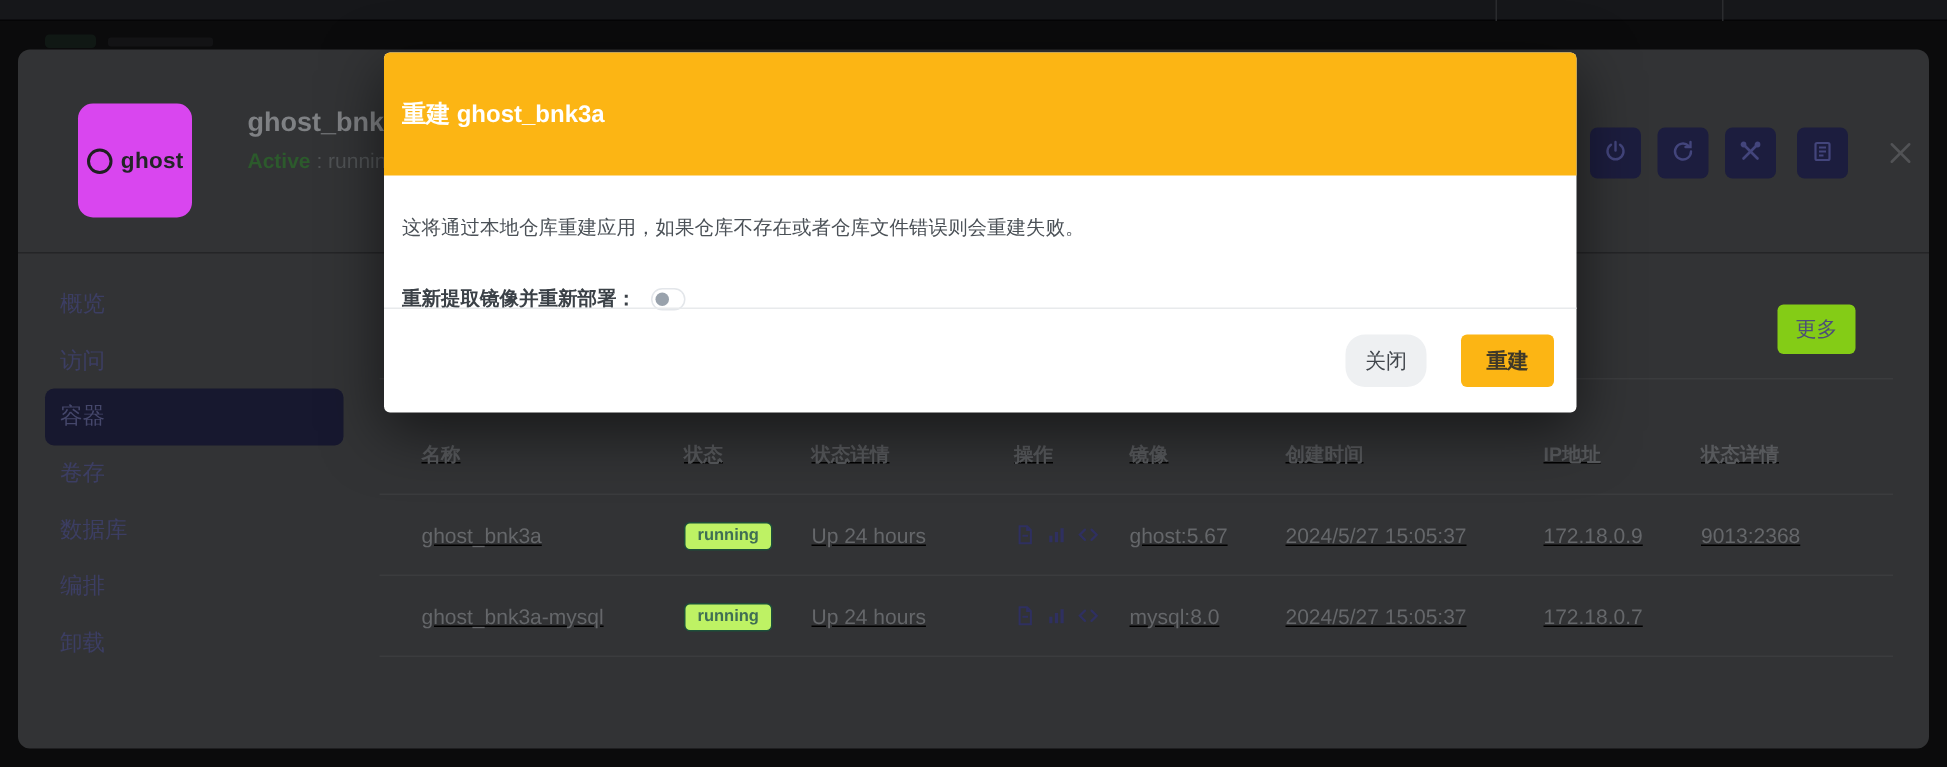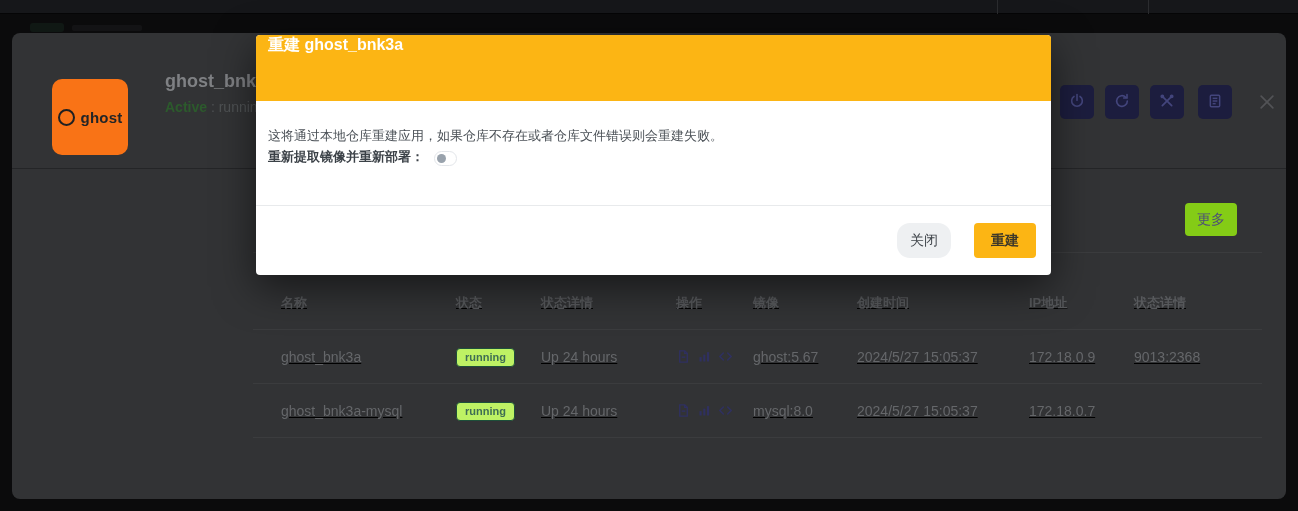--- a/index.html
+++ b/index.html
@@ -10,21 +10,21 @@
   .topbar { position:absolute; left:0; top:0; width:1298px; height:14px; background:#16171a; border-bottom:1px solid #050506; }
   .topbar .sep { position:absolute; top:0; width:1px; height:14px; background:#2b2c2f; }
   .brand-hint { position:absolute; left:30px; top:22px; width:130px; height:11px; opacity:.55; }
   .brand-hint .blob1 { position:absolute; left:0; top:1px; width:34px; height:9px; border-radius:3px; background:#15241c; }
   .brand-hint .blob2 { position:absolute; left:42px; top:3px; width:70px; height:6px; border-radius:2px; background:#1a1b1d; }
 
   
   .panel { position:absolute; left:12px; top:33px; width:1274px; height:466px; background:#323335; border-radius:8px; }
   .app-header-divider { position:absolute; left:0; top:135px; width:100%; height:1px; background:#242527; }
 
-  .app-icon-box { position:absolute; left:40px; top:46px; width:76px; height:76px; background:#f97316; border-radius:10px; display:flex; align-items:center; justify-content:center; gap:6px; }
+  .app-icon-box { position:absolute; left:40px; top:36px; width:76px; height:76px; background:#d946ef; border-radius:10px; display:flex; align-items:center; justify-content:center; gap:6px; }
   .ghost-ring { width:17px; height:17px; border:2px solid #1f2022; border-radius:50%; }
   .ghost-word { color:#232527; font-size:15px; font-weight:bold; letter-spacing:.2px; }
 
   .app-title { position:absolute; left:153px; top:38px; font-size:18px; font-weight:bold; color:#7f8184; }
   .app-status { position:absolute; left:153px; top:66px; font-size:14px; }
   .status-active { color:#2c5a2c; font-weight:bold; }
   .status-rest { color:#4f5254; }
 
   .hdr-btn { position:absolute; top:52px; width:34px; height:34px; background:#1c1d3e; border-radius:5px; border:none; display:flex; align-items:center; justify-content:center; color:#43457c; cursor:pointer; }
   .hdr-btn svg { width:16px; height:16px; }
@@ -46,25 +46,25 @@
   .trow.body { height:54px; border-bottom:1px solid #3b3c3e; }
   .th { font-size:13px; font-weight:bold; color:#57595c; }
   .td { font-size:14px; color:#65676a; }
   .badge { display:inline-block; padding:2px 8px 3px; background:#bef264; border:1px solid #1d4f3a; color:#3f6e54; border-radius:4px; font-size:11px; font-weight:bold; }
   .ops { display:flex; gap:6px; color:#2f3060; }
   .ops .op { background:none; border:none; color:#2f3060; cursor:pointer; padding:0; display:flex; }
   .ops svg { width:15px; height:15px; }
 
   
   .modal { position:absolute; left:256px; top:35px; width:795px; height:240px; background:#ffffff; border-radius:4px; box-shadow:0 12px 40px rgba(0,0,0,.55); z-index:10; }
-  .modal-header { height:66px; background:#fcb514; border-radius:4px 4px 0 0; display:flex; align-items:flex-start; padding:0 12px; }
+  .modal-header { height:82px; background:#fcb514; border-radius:4px 4px 0 0; display:flex; align-items:center; padding:0 12px; }
   .modal-title { color:#ffffff; font-size:16px; font-weight:bold; }
   .modal-body { padding:26px 12px 0; }
   .modal-desc { font-size:13px; color:#4b5157; }
-  .toggle-row { margin-top:3px; display:flex; align-items:flex-end; }
+  .toggle-row { margin-top:29px; display:flex; align-items:center; }
   .toggle-label { font-size:13px; font-weight:bold; color:#3b4147; }
   .toggle { position:relative; margin-left:10px; width:23px; height:15px; background:#fff; border:1px solid #e3e6ea; border-radius:8px; cursor:pointer; }
   .toggle .knob { position:absolute; left:2px; top:2px; width:9px; height:9px; border-radius:50%; background:#99a2ac; }
   .modal-footer { position:absolute; left:0; bottom:0; width:100%; height:70px; border-top:1px solid #e8eaec; display:flex; align-items:center; justify-content:flex-end; gap:23px; padding:0 15px; }
   .btn { height:35px; border:none; border-radius:4px; font-size:14px; cursor:pointer; font-family:"Liberation Sans", sans-serif; }
   .btn-close { padding:0 13px; background:#eef0f2; color:#41464c;border-radius:13px; }
   .btn-confirm { padding:0 17px; background:#fcb514; color:#3e3829; font-weight:600; }
 </style>
 </head>
 <body>
@@ -131,20 +131,29 @@
       <span>
         <svg viewBox="0 0 24 24" fill="none" stroke="currentColor" stroke-width="2" stroke-linecap="round">
             <line x1="5" y1="5" x2="19" y2="19"></line>
             <line x1="19" y1="5" x2="5" y2="19"></line>
           </svg>
       </span>
     </button>
 
     <div class="app-header-divider"></div>
 
+    <div class="sidebar">
+      <div class="side-item">概览</div>
+      <div class="side-item">访问</div>
+      <div class="side-item active">容器</div>
+      <div class="side-item">卷存</div>
+      <div class="side-item">数据库</div>
+      <div class="side-item">编排</div>
+      <div class="side-item">卸载</div>
+    </div>
 
     <button class="more-btn">更多</button>
     <div class="content-divider"></div>
 
     <div class="ctable">
       <div class="trow head">
         <span class="th">名称</span>
         <span class="th">状态</span>
         <span class="th">状态详情</span>
         <span class="th">操作</span>

